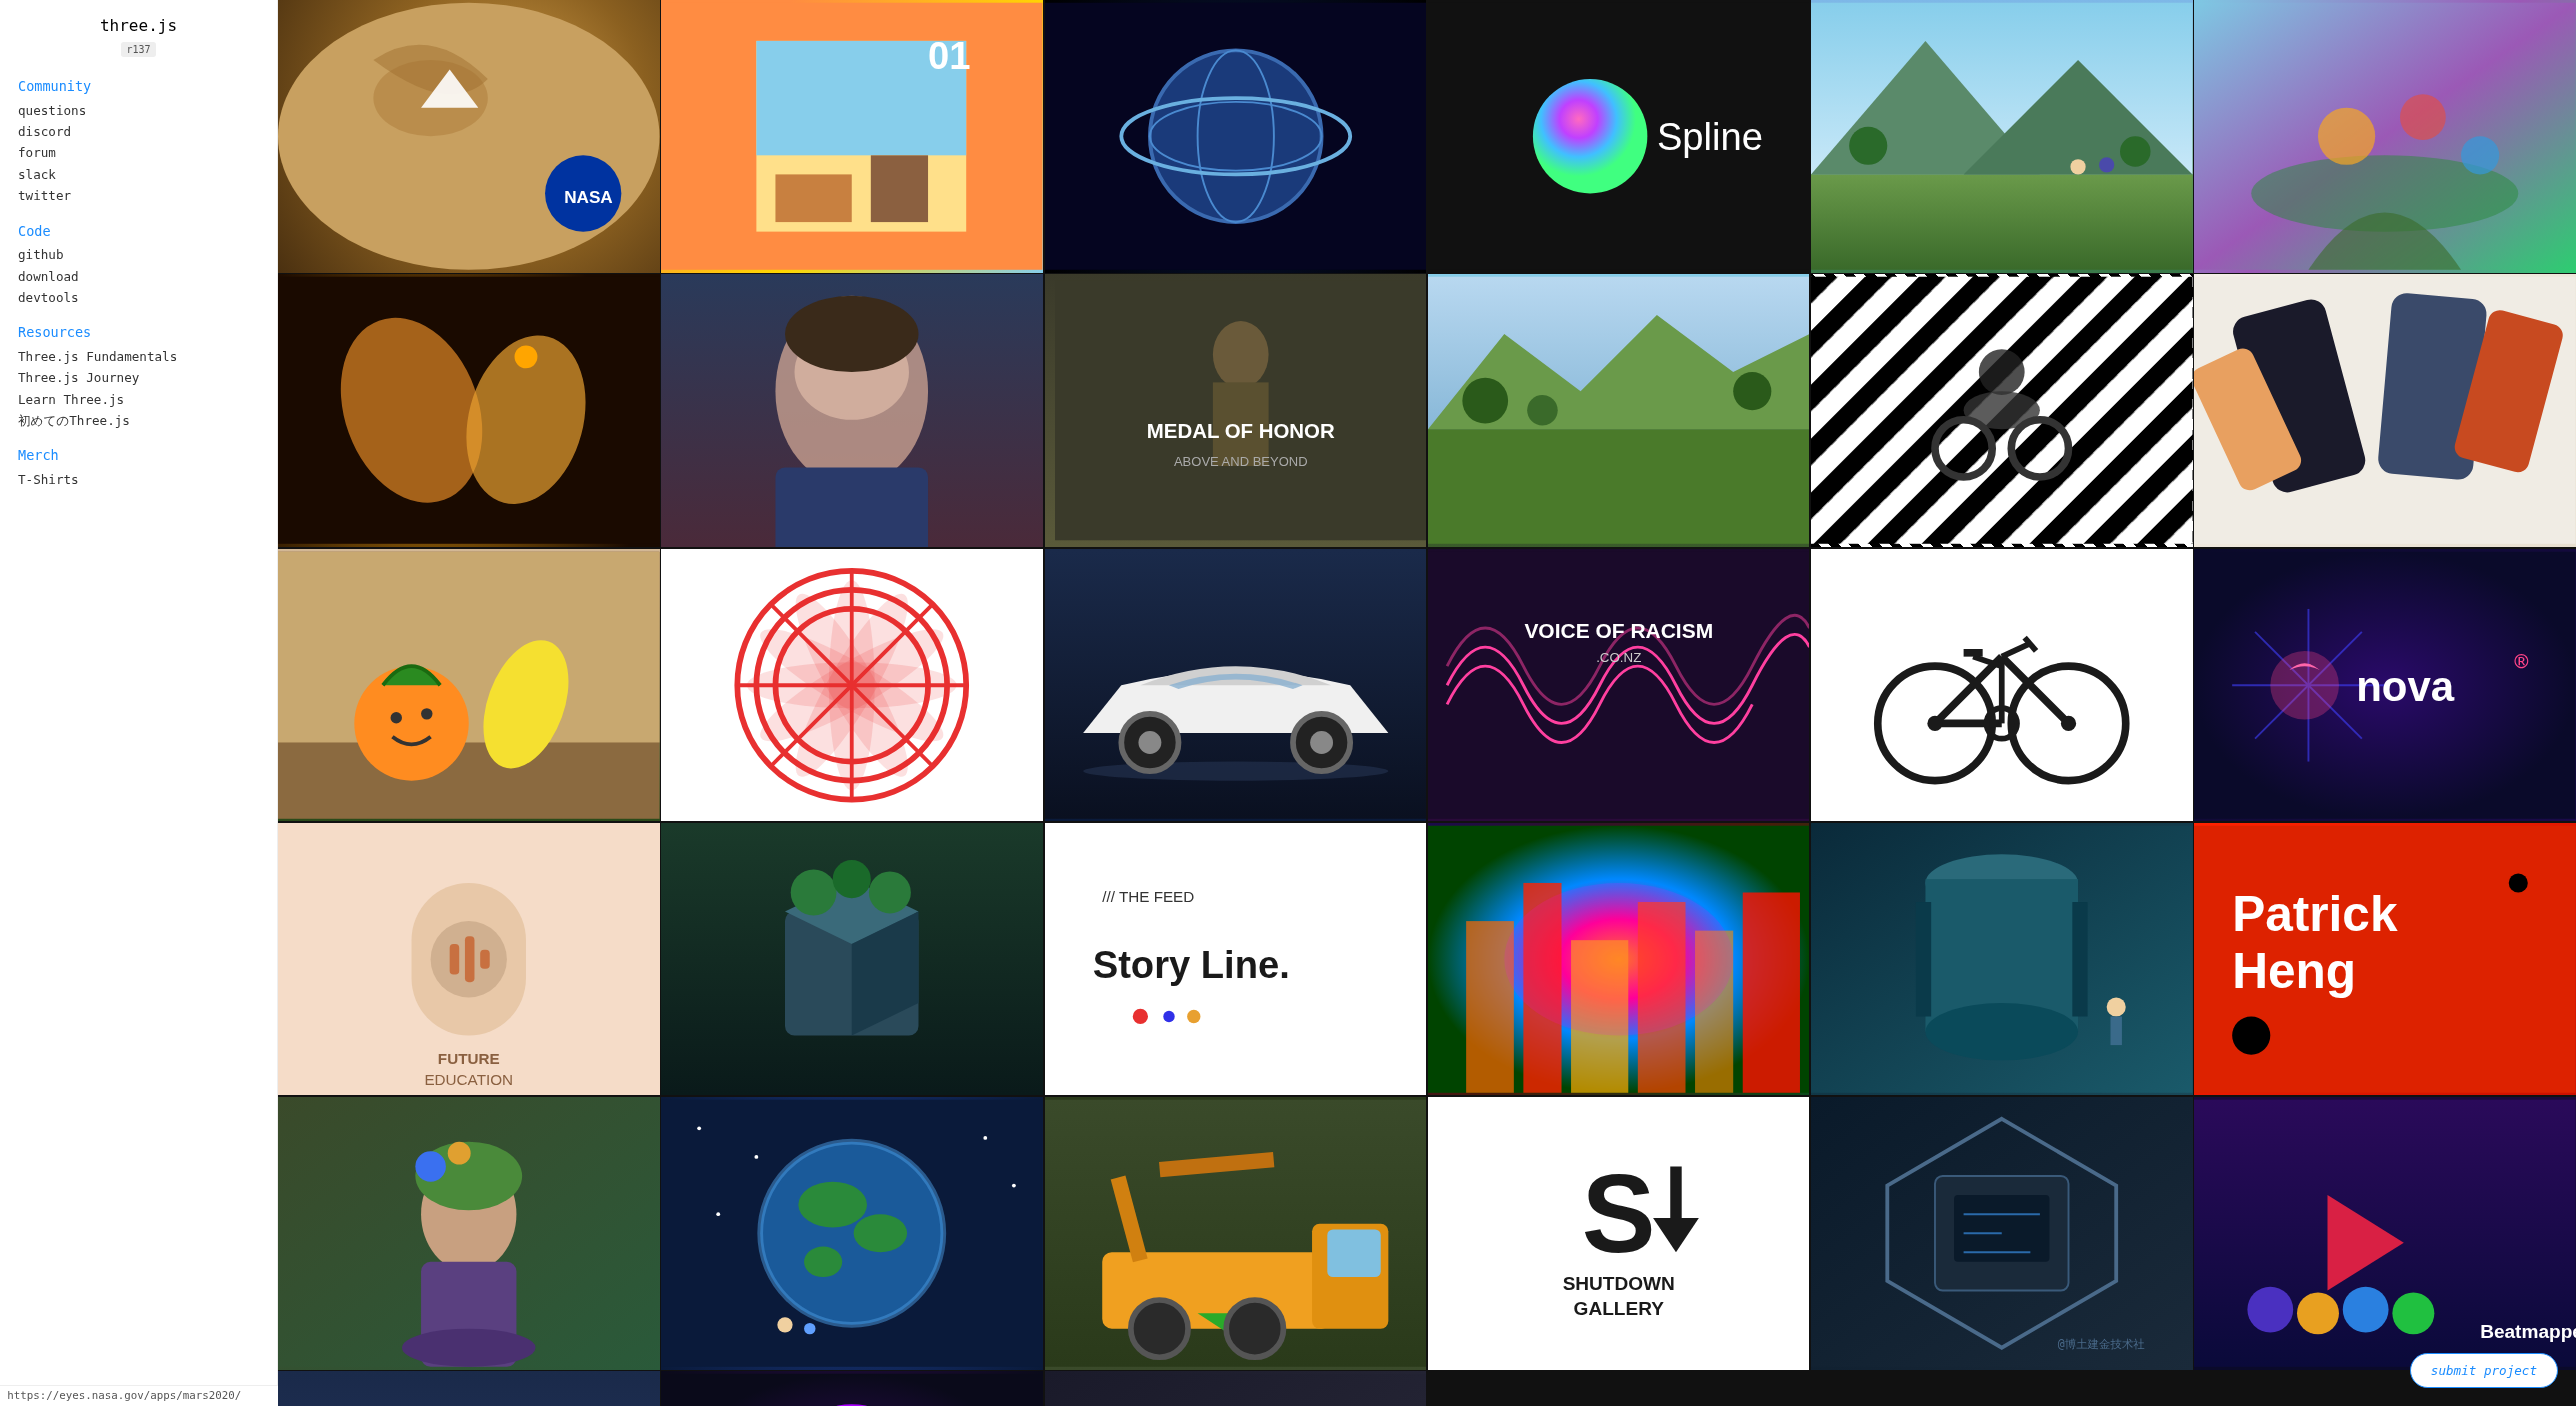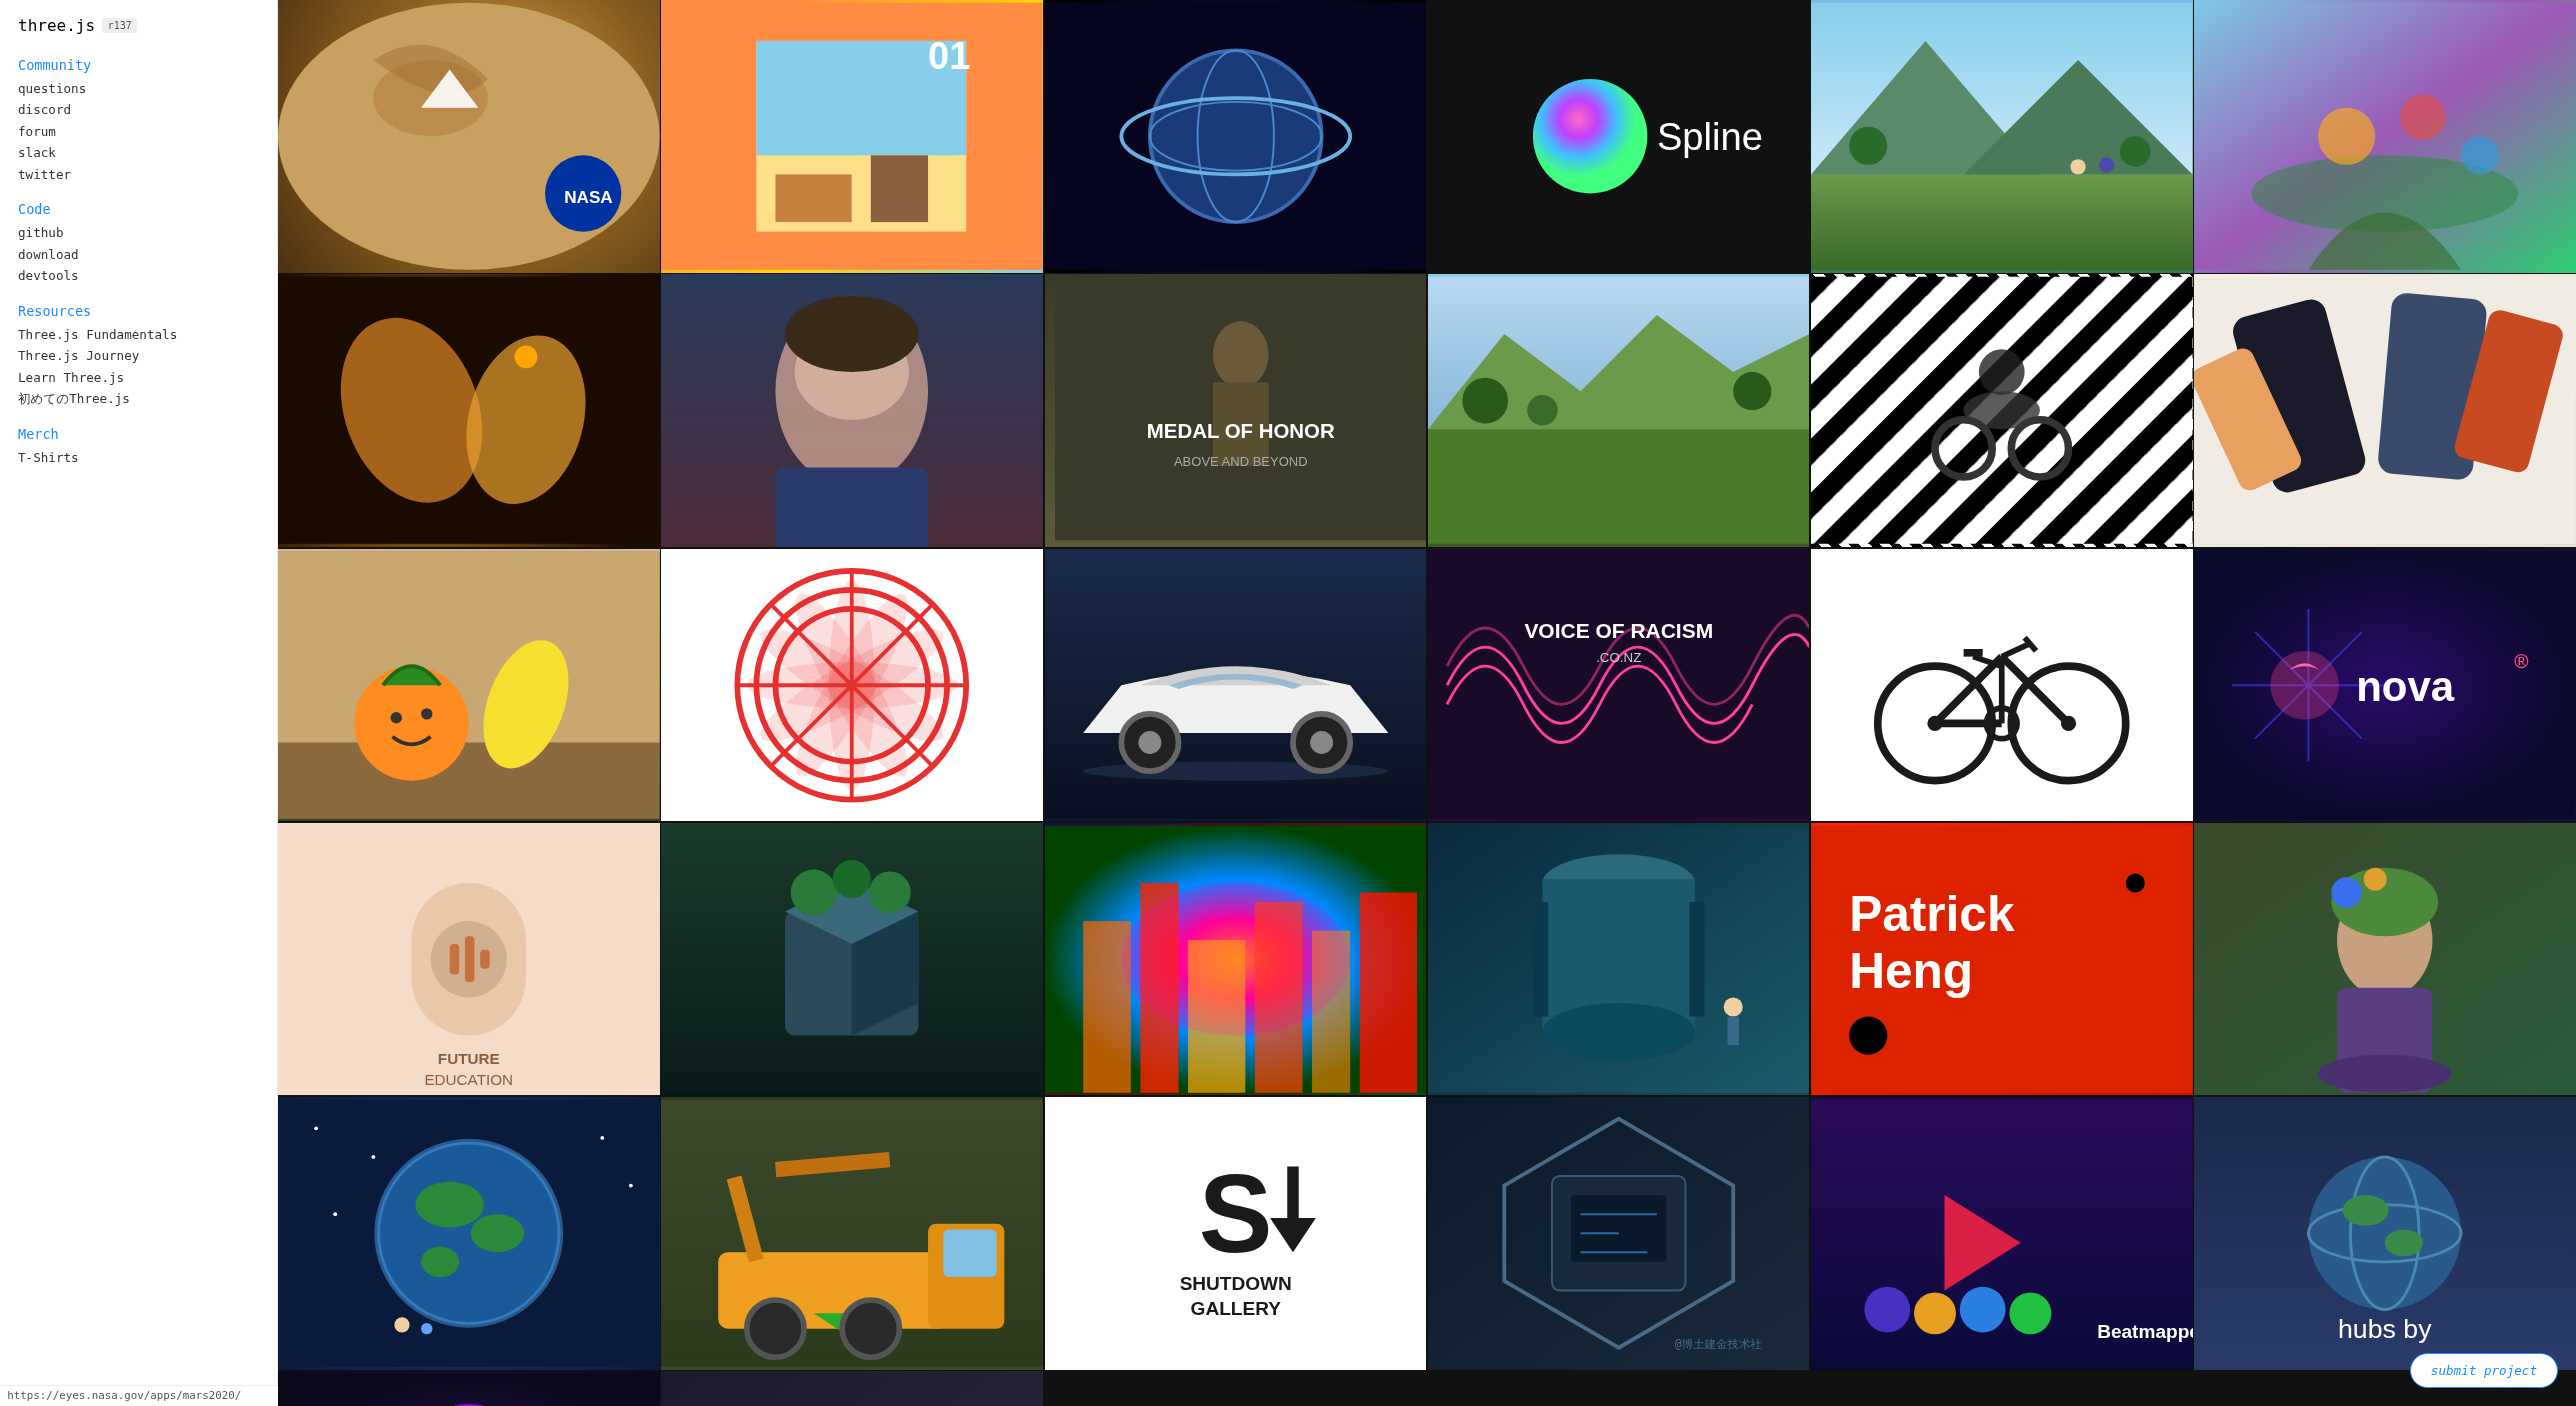--- a/index.html
+++ b/index.html
@@ -13,20 +13,21 @@
       overflow-y: auto;
       border-right: 0.9px solid #eee;
       background: #fff;
       position: relative;
     }
     .sidebar-brand {
       display: flex;
       align-items: center;
       gap: 7.2px;
       margin-bottom: 21.5px;
+      flex-direction: column;
     }
     .brand-title {
       font-size: 16px;
       color: #000;
       font-weight: normal;
     }
     .version-badge {
       background: #eee;
       color: #555;
       font-size: 10px;
@@ -586,20 +587,35 @@
 
           <polygon points="135,45 100,62 100,110 135,93" fill="#1a3a4a"></polygon>
 
           <circle cx="80" cy="35" r="12" fill="#2a7a3a"></circle>
           <circle cx="100" cy="28" r="10" fill="#1a6a2a"></circle>
           <circle cx="120" cy="35" r="11" fill="#2a7a3a"></circle>
         </svg>
       </div>
     </div>
 
+    <div class="grid-item storyline">
+      <div class="img-fill">
+        <svg width="100%" height="100%" viewBox="0 0 200 140" style="font-size:13px">
+          <rect width="200" height="140" fill="white"></rect>
+
+          <text x="30" y="40" fill="#333" font-size="8" font-family="Arial">/// THE FEED</text>
+
+          <text x="25" y="80" fill="#1a1a1a" font-size="20" font-family="Arial" font-weight="bold">Story Line.</text>
+
+          <circle cx="50" cy="100" r="4" fill="#e83030"></circle>
+          <circle cx="65" cy="100" r="3" fill="#3030e8"></circle>
+          <circle cx="78" cy="100" r="3.5" fill="#e8a030"></circle>
+        </svg>
+      </div>
+    </div>
 
     <div class="grid-item thermal">
       <div class="img-fill">
         <svg width="100%" height="100%" viewBox="0 0 200 140">
           <defs>
             <radialGradient id="thermalGrad" cx="50%" cy="50%">
               <stop offset="0%" stop-color="#ff8800"></stop>
               <stop offset="30%" stop-color="#ff0088"></stop>
               <stop offset="60%" stop-color="#0088ff"></stop>
               <stop offset="100%" stop-color="#004400"></stop>

